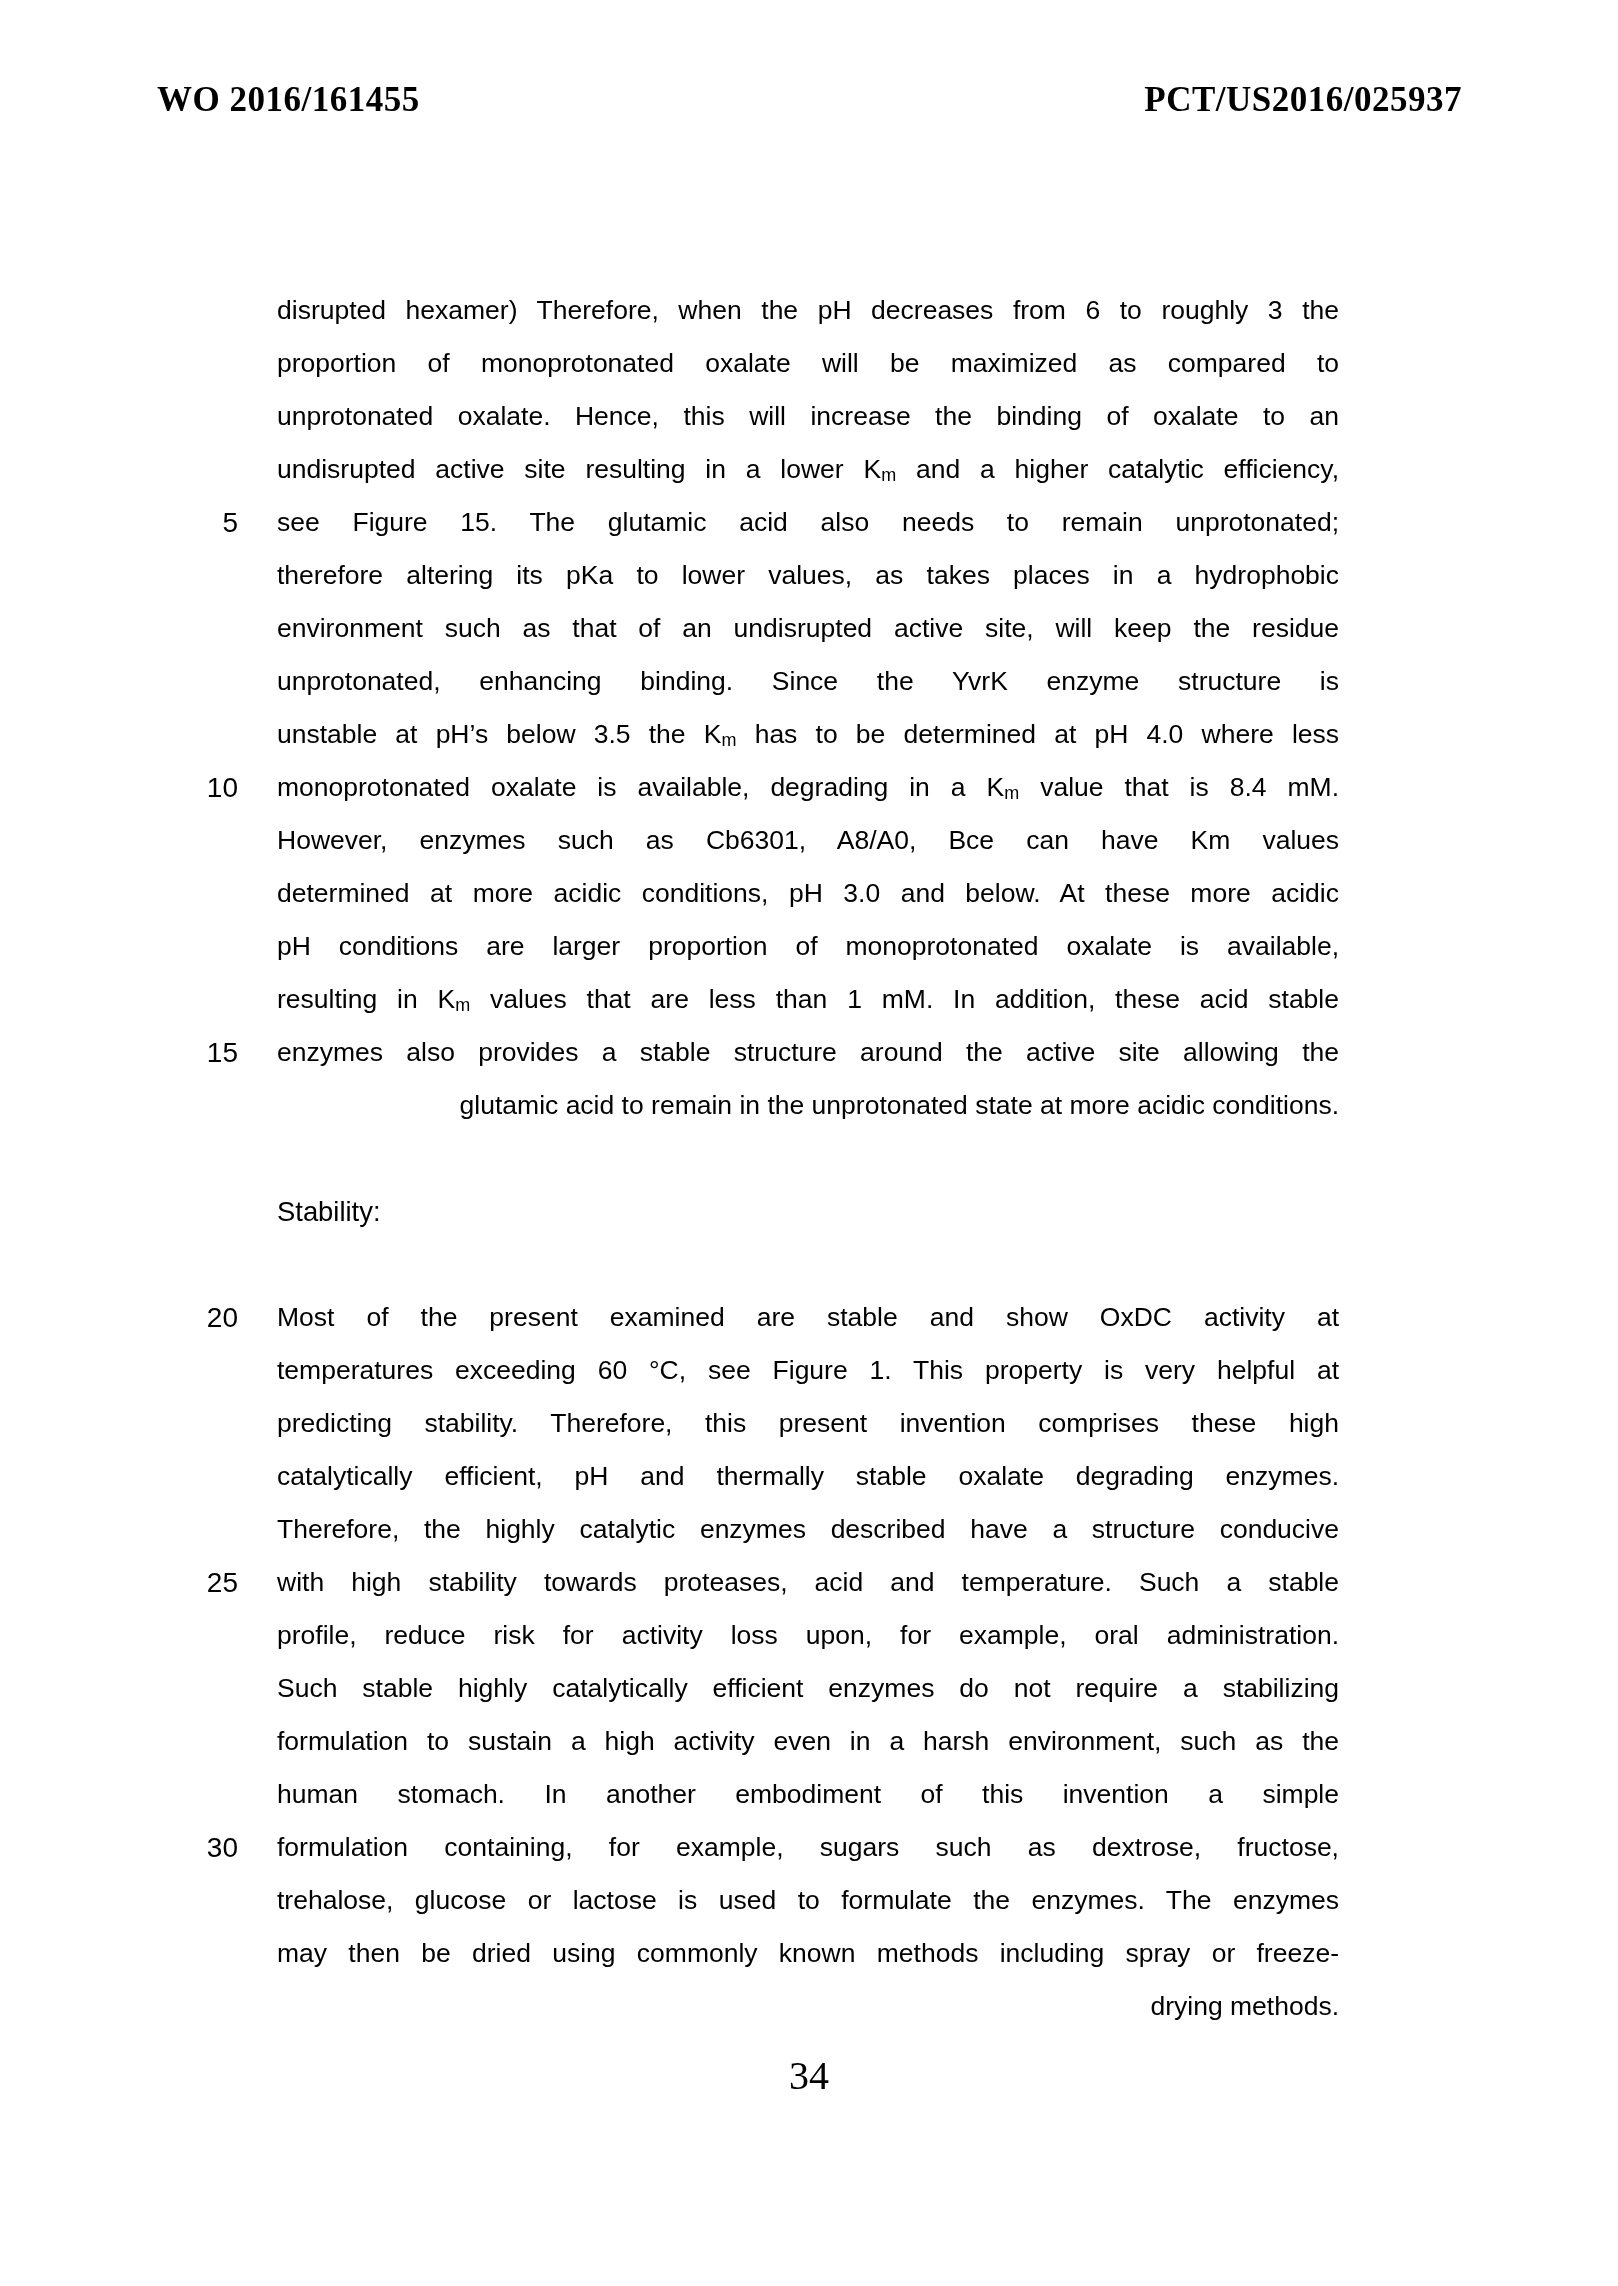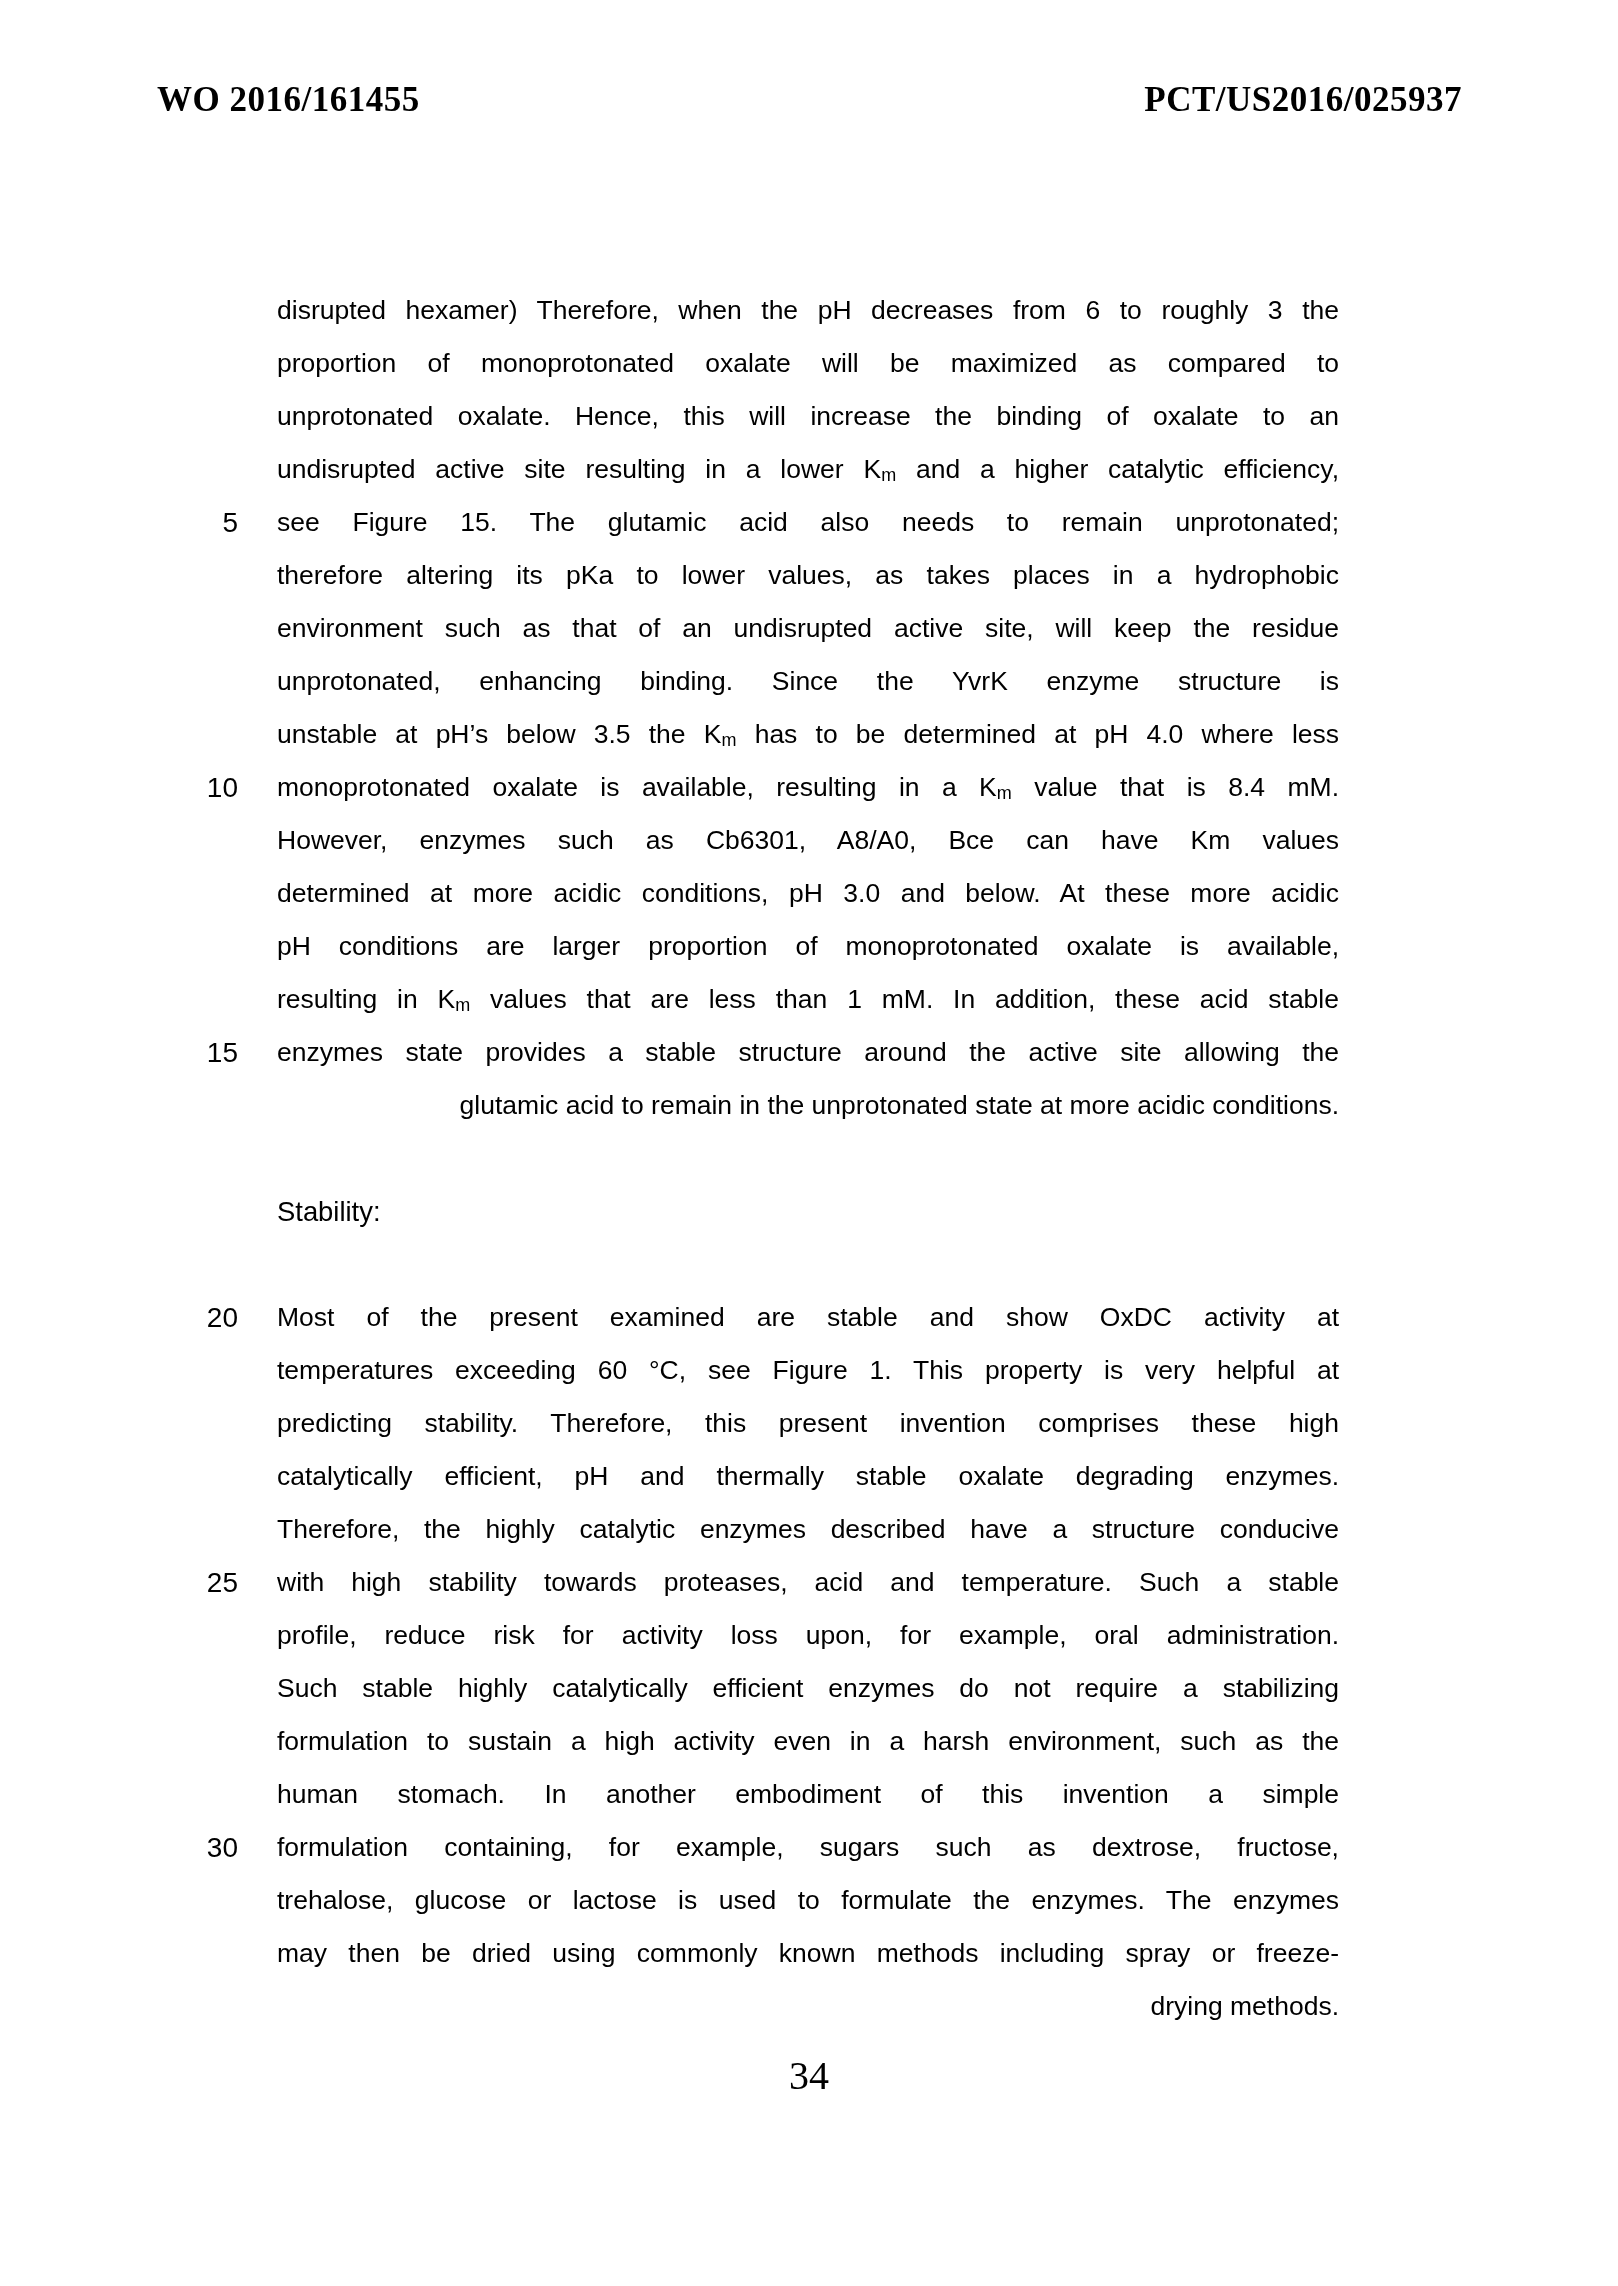--- a/index.html
+++ b/index.html
@@ -113,37 +113,37 @@
         <div class="text-line justify"><span>environment such as that of an undisrupted active site, will keep the residue</span></div>
       </div>
       <div class="row">
         <div class="text-line justify"><span>unprotonated, enhancing binding.  Since the YvrK enzyme structure is</span></div>
       </div>
       <div class="row">
         <div class="text-line justify"><span>unstable at pH’s below 3.5 the K</span><span class="sub">m</span><span> has to be determined at pH 4.0 where less</span></div>
       </div>
       <div class="row">
         <span class="line-number">10</span>
-        <div class="text-line justify"><span>monoprotonated oxalate is available, resulting in a K</span><span class="sub">m</span><span> value that is 8.4 mM.</span></div>
+        <div class="text-line justify"><span>monoprotonated oxalate is available, degrading in a K</span><span class="sub">m</span><span> value that is 8.4 mM.</span></div>
       </div>
       <div class="row">
         <div class="text-line justify"><span>However, enzymes such as Cb6301, A8/A0, Bce can have Km values</span></div>
       </div>
       <div class="row">
         <div class="text-line justify"><span>determined at more acidic conditions, pH 3.0 and below.  At these more acidic</span></div>
       </div>
       <div class="row">
         <div class="text-line justify"><span>pH conditions are larger proportion of monoprotonated oxalate is available,</span></div>
       </div>
       <div class="row">
         <div class="text-line justify"><span>resulting in K</span><span class="sub">m</span><span> values that are less than 1 mM.  In addition, these acid stable</span></div>
       </div>
       <div class="row">
         <span class="line-number">15</span>
-        <div class="text-line justify"><span>enzymes state provides a stable structure around the active site allowing the</span></div>
+        <div class="text-line justify"><span>enzymes also provides a stable structure around the active site allowing the</span></div>
       </div>
       <div class="row">
         <div class="text-line"><span>glutamic acid to remain in the unprotonated state at more acidic conditions.</span></div>
       </div>
       <div class="row"></div>
       <div class="row">
         <div class="heading">Stability:</div>
       </div>
       <div class="row"></div>
       <div class="row">

